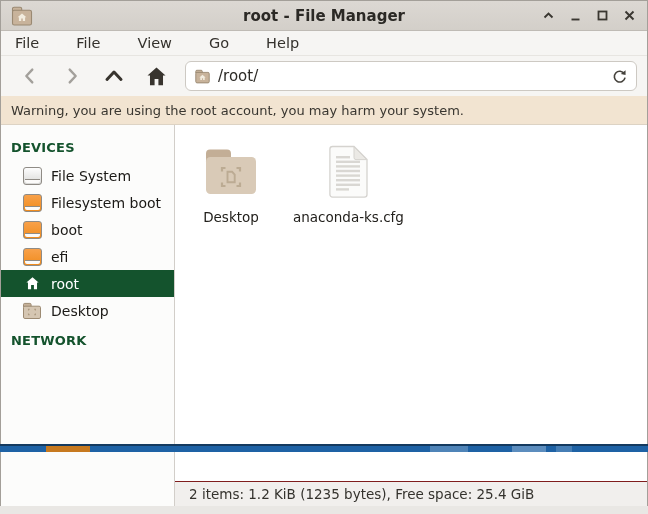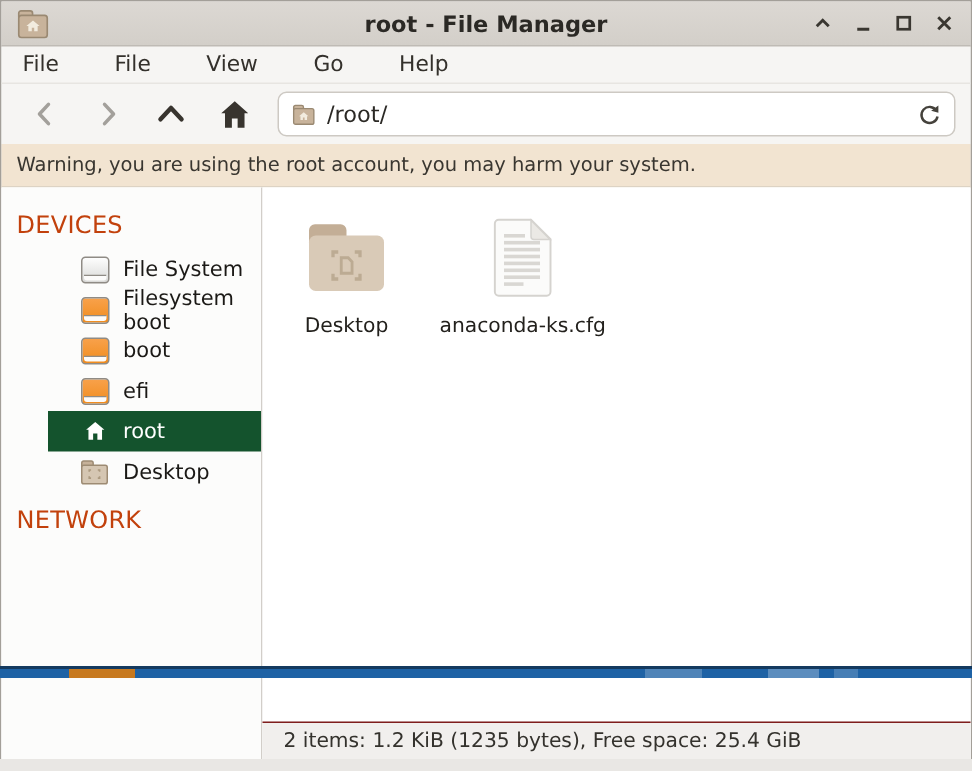--- a/index.html
+++ b/index.html
@@ -62,26 +62,26 @@
   }
 
   
   .content { flex: 1; display: flex; min-height: 0; background: #ffffff; }
 
   .sidebar {
     width: 174px; flex: 0 0 174px; background: #fcfcfb;
     border-right: 1px solid #d2cec9; padding-top: 6px; overflow: hidden;
   }
   .side-header {
-    font-size: 16px; font-weight: normal; color: #c2410c;
+    font-size: 13px; font-weight: bold; color: #14532d;
     padding: 9px 10px 7px 10px; letter-spacing: 0.2px;
   }
   .side-row {
     height: 27px; display: flex; align-items: center;
-    padding-left: 21px; gap: 9px; font-size: 14px; color: #1b1916; margin-left: 31px;
+    padding-left: 21px; gap: 9px; font-size: 14px; color: #1b1916;
   }
   .side-row.selected { background: #14532d; color: #ffffff; }
   .icon-box { width: 20px; height: 20px; display: flex; align-items: center; justify-content: center; flex: 0 0 20px; }
 
   .drive { width: 19px; height: 18px; border: 1px solid #8f8b85; border-radius: 3px; position: relative; }
   .drive.orange { background: linear-gradient(#f8a14a,#f08c1e); }
   .drive.gray { background: linear-gradient(#fdfdfd,#d9d9d7); }
   .drive .stripe {
     position: absolute; left: 1px; right: 1px; bottom: 1px; height: 4px;
     background: #fcfbfa; border-top: 1px solid #8f8b85; border-radius: 0 0 2px 2px;

